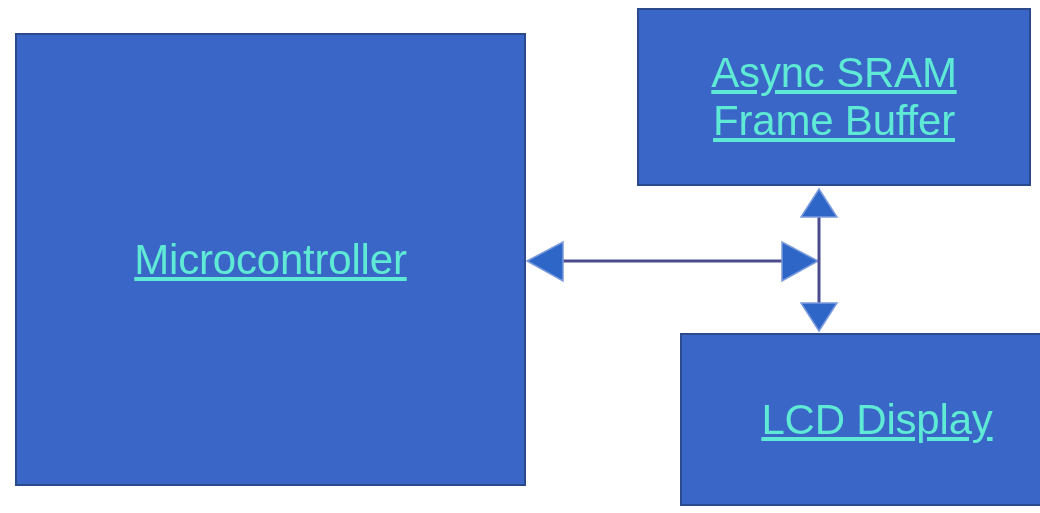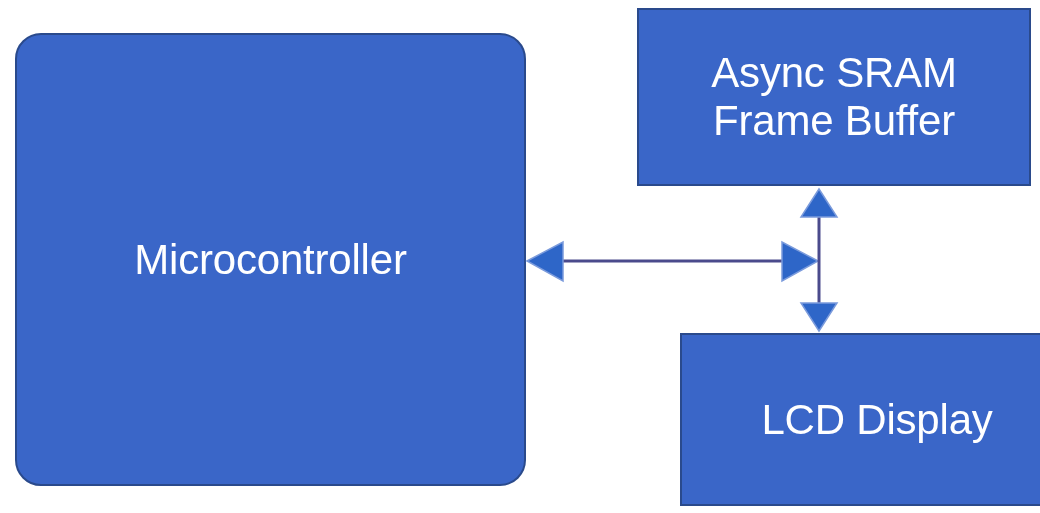--- a/index.html
+++ b/index.html
@@ -25,30 +25,30 @@
     display: flex;
     align-items: center;
     justify-content: center;
     text-align: center;
     color: #0A0A14;
   }
   .block-label {
     font-size: 42px;
     line-height: 1.14;
     letter-spacing: -0.2px;
-    color: #ffffff;
+    color: #5eead4;
     white-space: pre-line;
     padding: 0 6px;
+    text-decoration: underline;
   }
   #block-mcu {
     left: 15px;
     top: 33px;
     width: 511px;
     height: 453px;
-    border-radius: 26px;
   }
   #block-sram {
     left: 637px;
     top: 8px;
     width: 394px;
     height: 178px;
   }
   #block-lcd {
     left: 637px;
     top: 333px;

